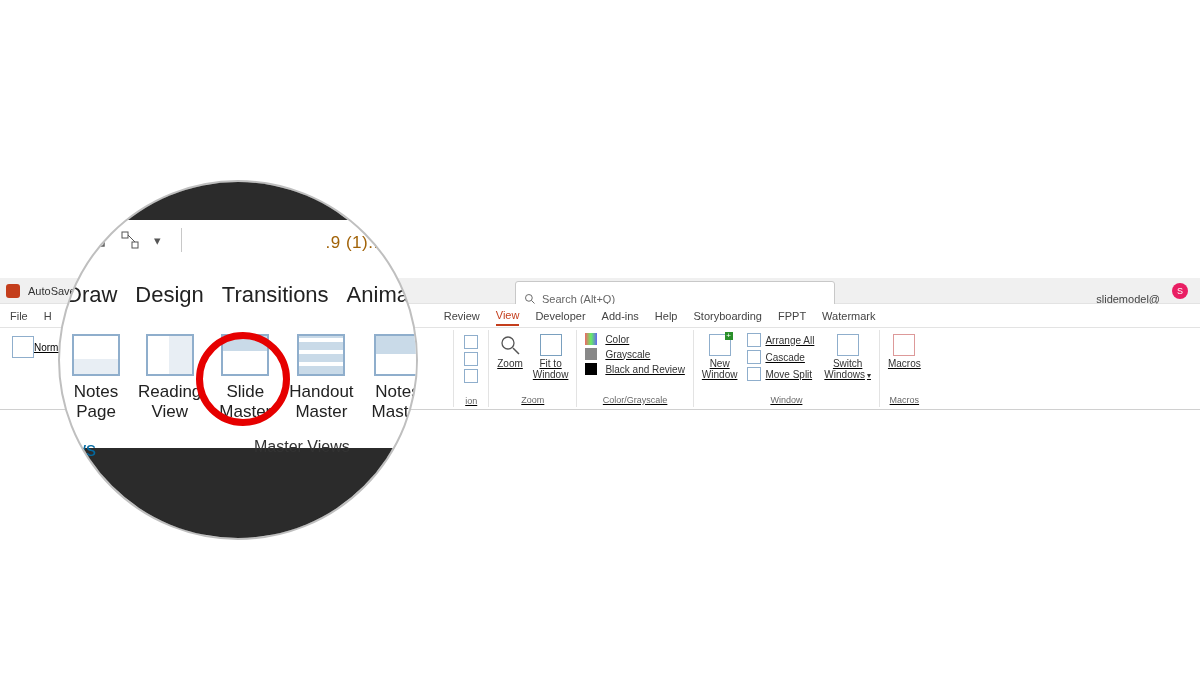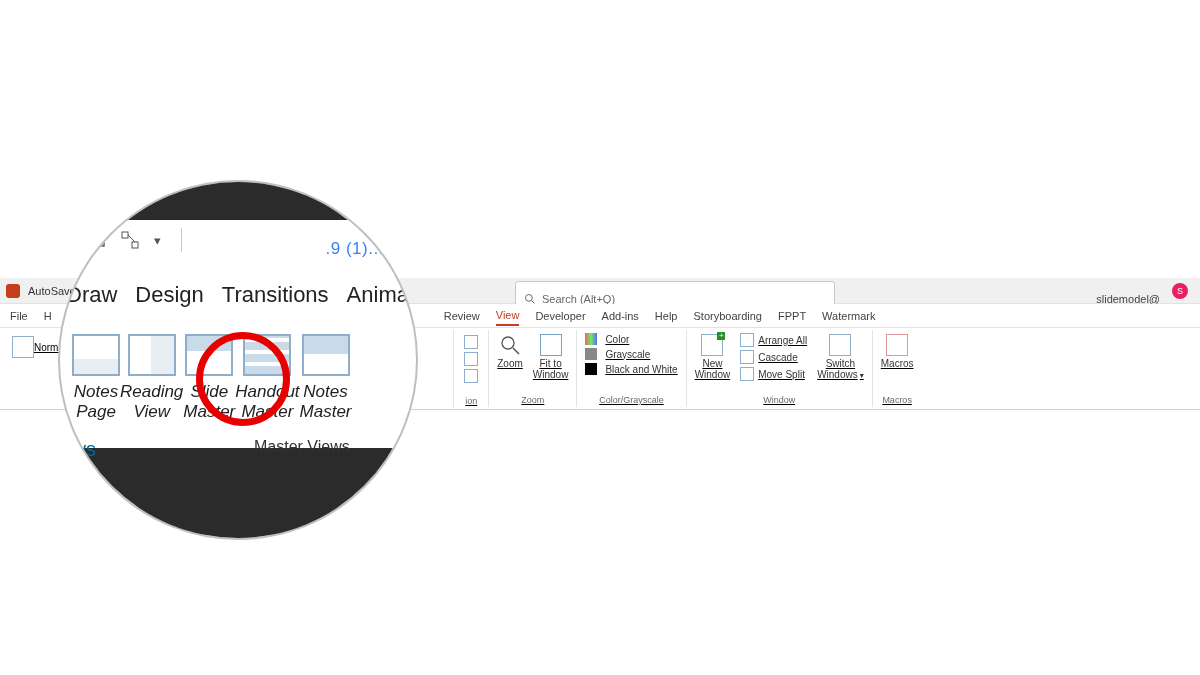--- a/index.html
+++ b/index.html
@@ -60,25 +60,25 @@
     z-index: 20;
   }
   .mag-inner { position:absolute; inset:0; }
   .dark-top { position:absolute; left:0; right:0; top:0; height:38px; background:#2b2b2b; }
   .dark-bot { position:absolute; left:0; right:0; bottom:0; height:90px; background:#2b2b2b; }
 
   .mag-qa { position:absolute; left:26px; top:46px; display:flex; gap:14px; align-items:center;}
   .mag-qa .qi { width:20px;height:20px; border:1.5px solid #8c8c8c;}
   .mag-qa .sep { width:1px;height:24px; background:#c8c8c8; margin:0 6px;}
 
-  .file-title-frag { position:absolute; right:14px; top:56px; font-size:17px; color:#3b82f6; letter-spacing:0.5px;}
+  .file-title-frag { position:absolute; right:14px; top:50px; font-size:17px; color:#a16207; letter-spacing:0.5px;}
   
   .mag-tabs { position:absolute; left:6px; top:100px; display:flex; gap:18px; font-size:22px; color:#222;align-items:flex-end; }
   
-  .mag-buttons { position:absolute; left:12px; top:152px; display:flex; gap:0;font-style:italic; }
+  .mag-buttons { position:absolute; left:12px; top:152px; display:flex; gap:18px; }
   .mag-buttons .mbtn { display:flex; flex-direction:column; align-items:center; font-size:17px; color:#222; }
   .mag-buttons .mico { width:48px;height:42px; border:2px solid #8faecc; background:#fff; margin-bottom:6px;}
 
   .grp-frag-views { position:absolute; left:6px; top:256px; font-size:20px; color:#0369a1;}
   .grp-master-views { position:absolute; left:194px; top:256px; font-size:16px; color:#333;}
 
   .red-ring {
     position:absolute; left:136px; top:150px; width:94px;height:94px;
     border:7px solid #e60000; border-radius:50%;
   }
@@ -174,21 +174,21 @@
       <div class="btn-h">
           <span class="col-swatch sw-color"></span>
           <span>Color</span>
         </div>
       <div class="btn-h">
           <span class="col-swatch sw-gray"></span>
           <span>Grayscale</span>
         </div>
       <div class="btn-h">
           <span class="col-swatch sw-bw"></span>
-          <span>Black and White</span>
+          <span>Black and Review</span>
         </div>
     </div>
     <div class="group-label">Color/Grayscale</div>
   </div>
 
   <div class="group">
     <div class="group-items">
       <div class="btn-v">
         <span class="ico" style="position:relative;">
           <span style="position:absolute;right:-3px;top:-3px;width:8px;height:8px;background:#2a8f2a;color:#fff;font-size:8px;line-height:8px;text-align:center;">+</span>

